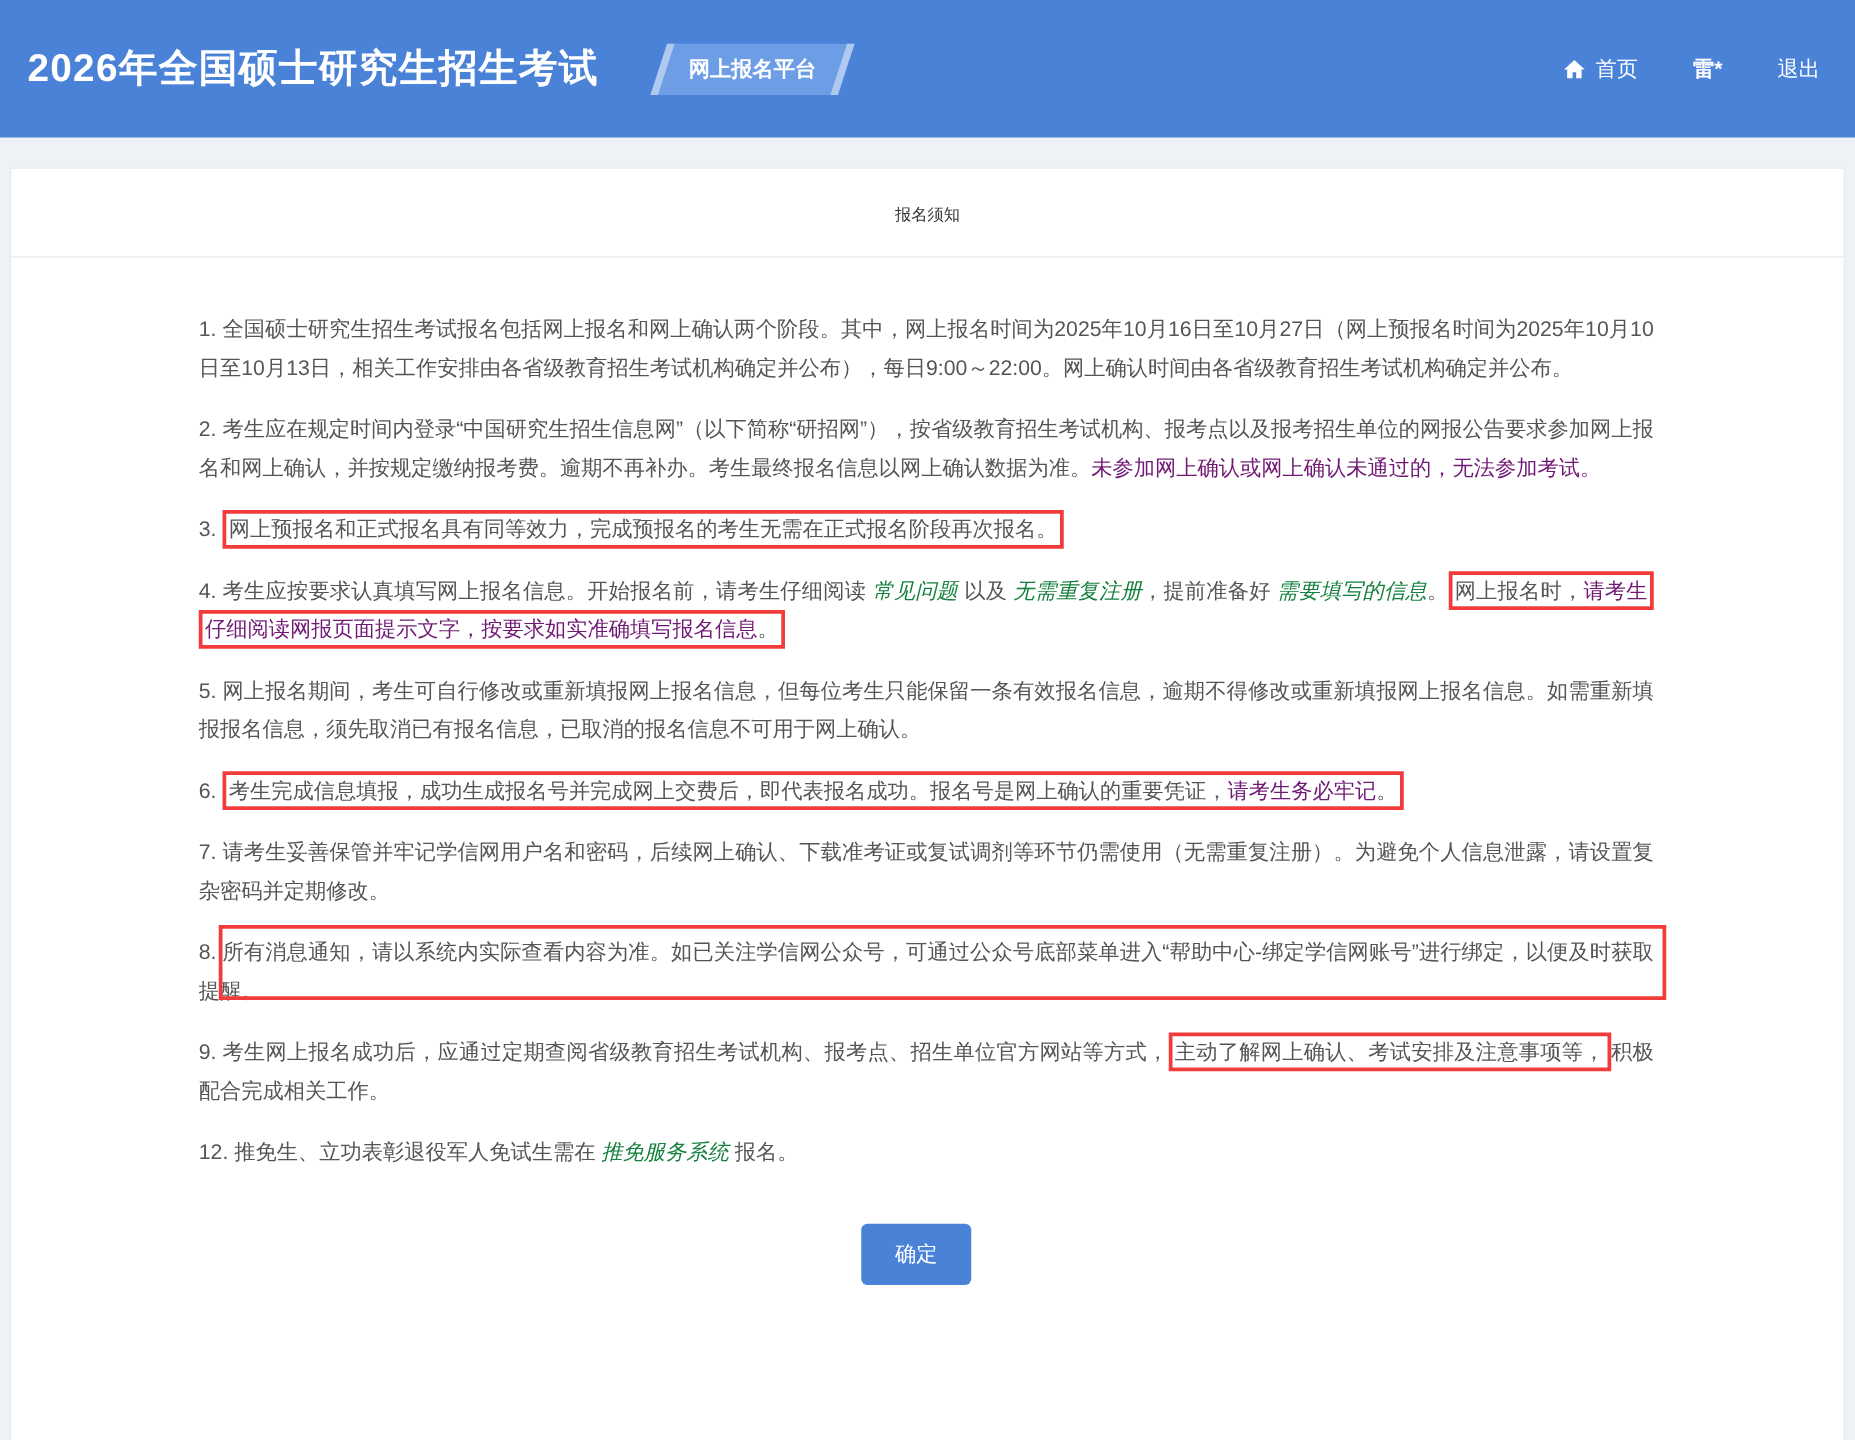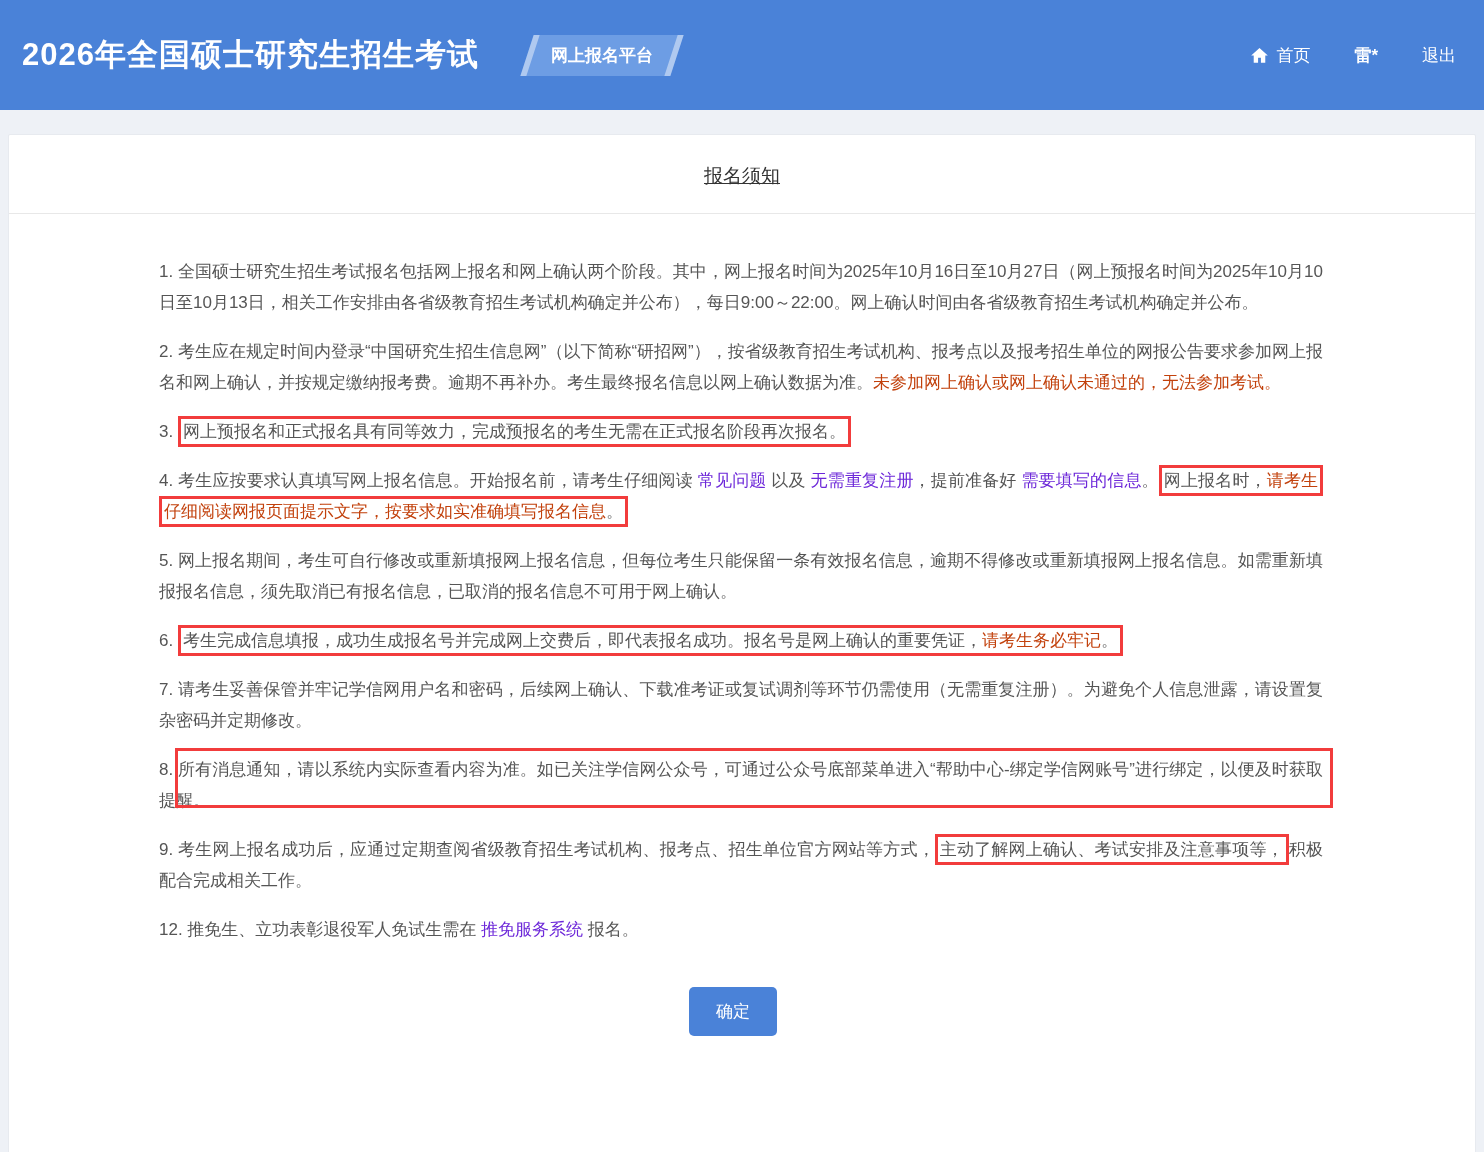--- a/index.html
+++ b/index.html
@@ -40,34 +40,34 @@
   .nav-user { font-weight: bold; }
   
   .card {
     margin: 24px 8px 8px 8px;
     background: #fff;
     border: 1px solid #e7eaef;
     border-radius: 2px;
     height: 1021px;
   }
   .card-title {
-    text-align: center; font-size: 19px; color: #333;
-    padding: 28px 0 24px; border-bottom: 1px solid #e8e8e8; text-decoration: underline;
+    text-align: center; font-size: 13px; color: #333;
+    padding: 28px 0 24px; border-bottom: 1px solid #e8e8e8;
   }
   
   .notice {
     padding: 42px 152px 0 150px;
     color: #555; font-size: 17px;
   }
   .notice p {
     margin: 0 0 18px 0; line-height: 31px;
     text-align: justify;
   }
-  .warn { color: #c2410c; }
-  .link { color: #6d28d9; cursor: pointer; text-decoration: none; }
+  .warn { color: #701a75; }
+  .link { color: #15803d; cursor: pointer; text-decoration: none; font-style: italic; }
   .red-box {
     border: 3px solid #f23c3c;
     padding: 3px 2px;
     box-decoration-break: clone;
     -webkit-box-decoration-break: clone;
   }
   .block-box { position: relative; }
   .box-overlay {
     position: absolute; left: 16px; right: -10px; top: -6px; bottom: 8px;
     border: 3px solid #f23c3c; pointer-events: none;

